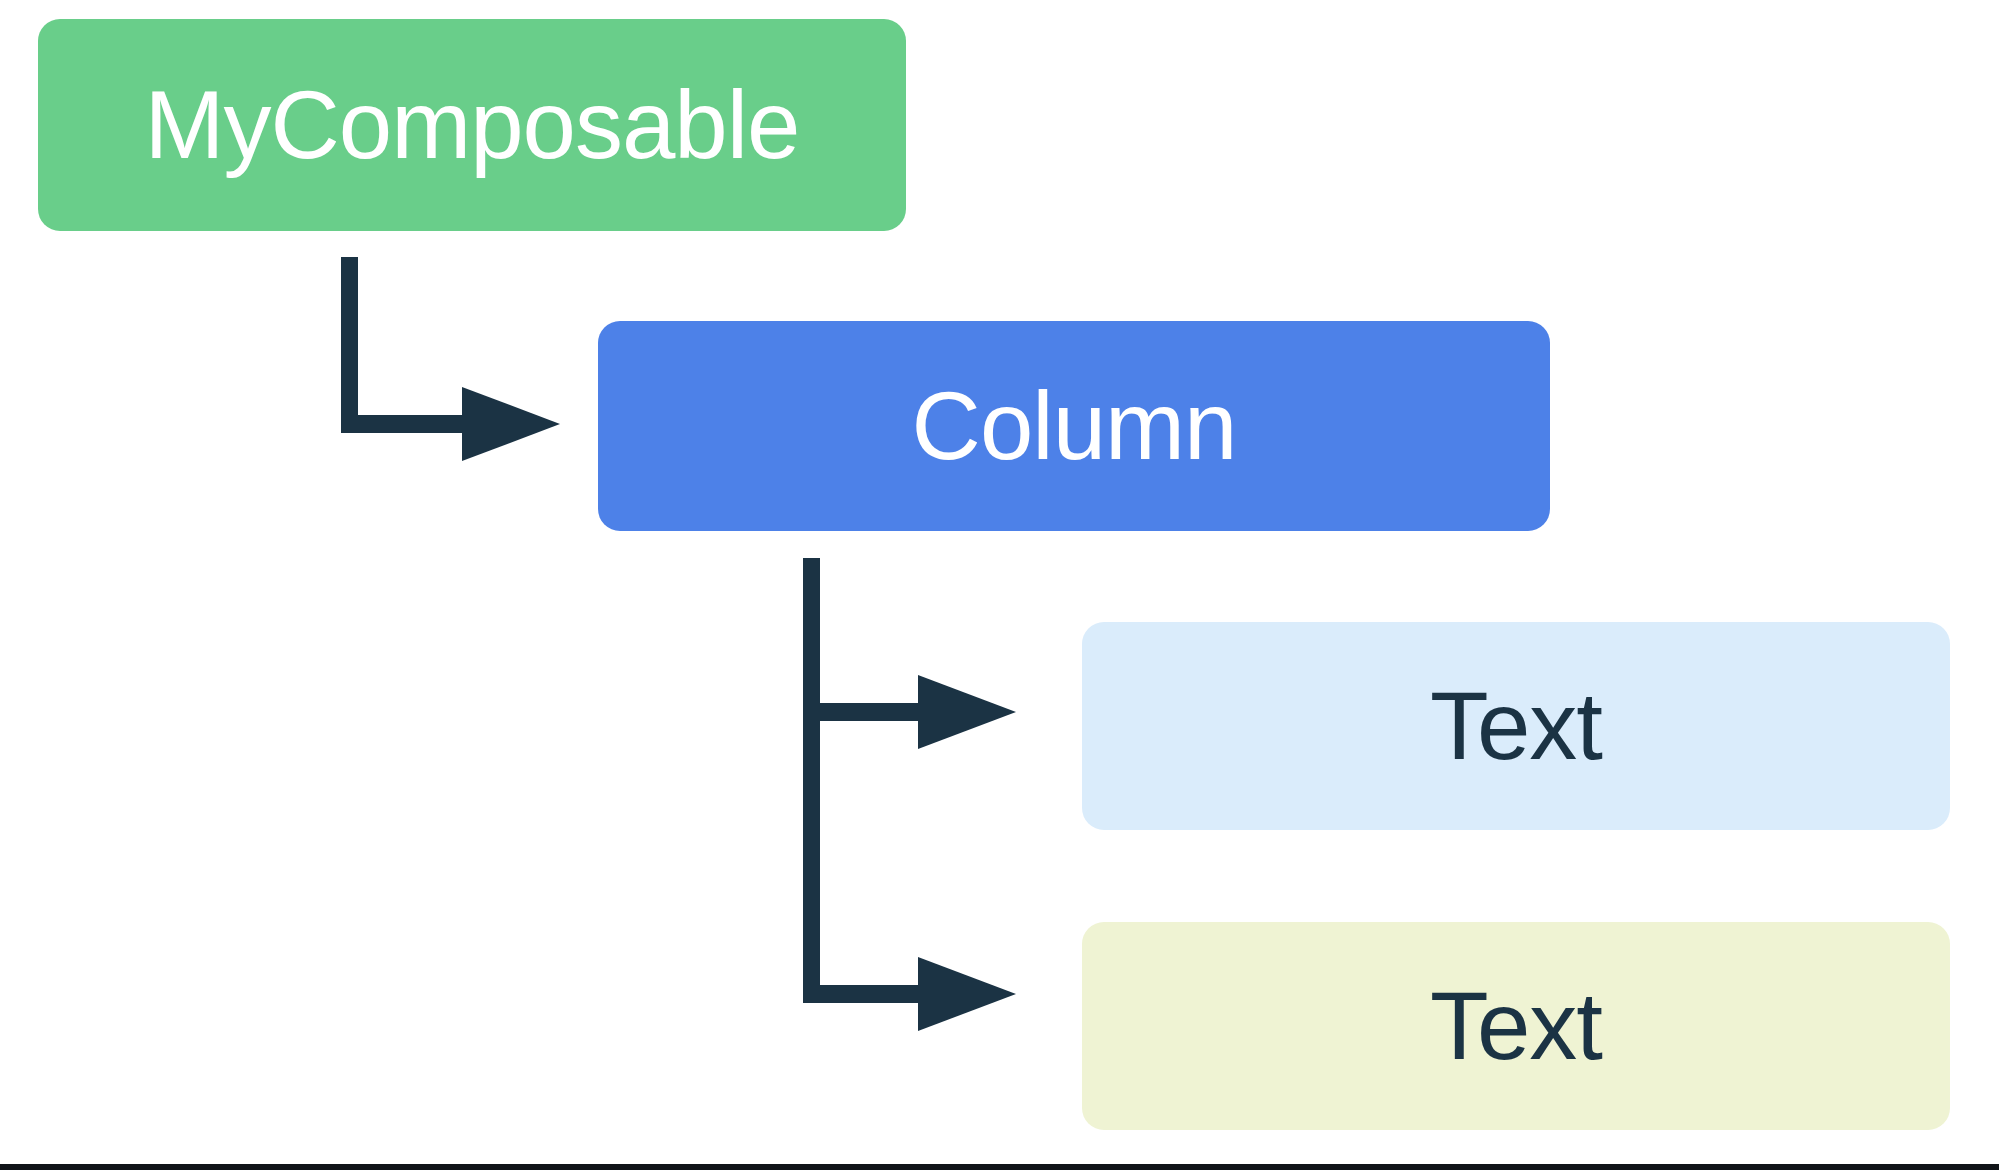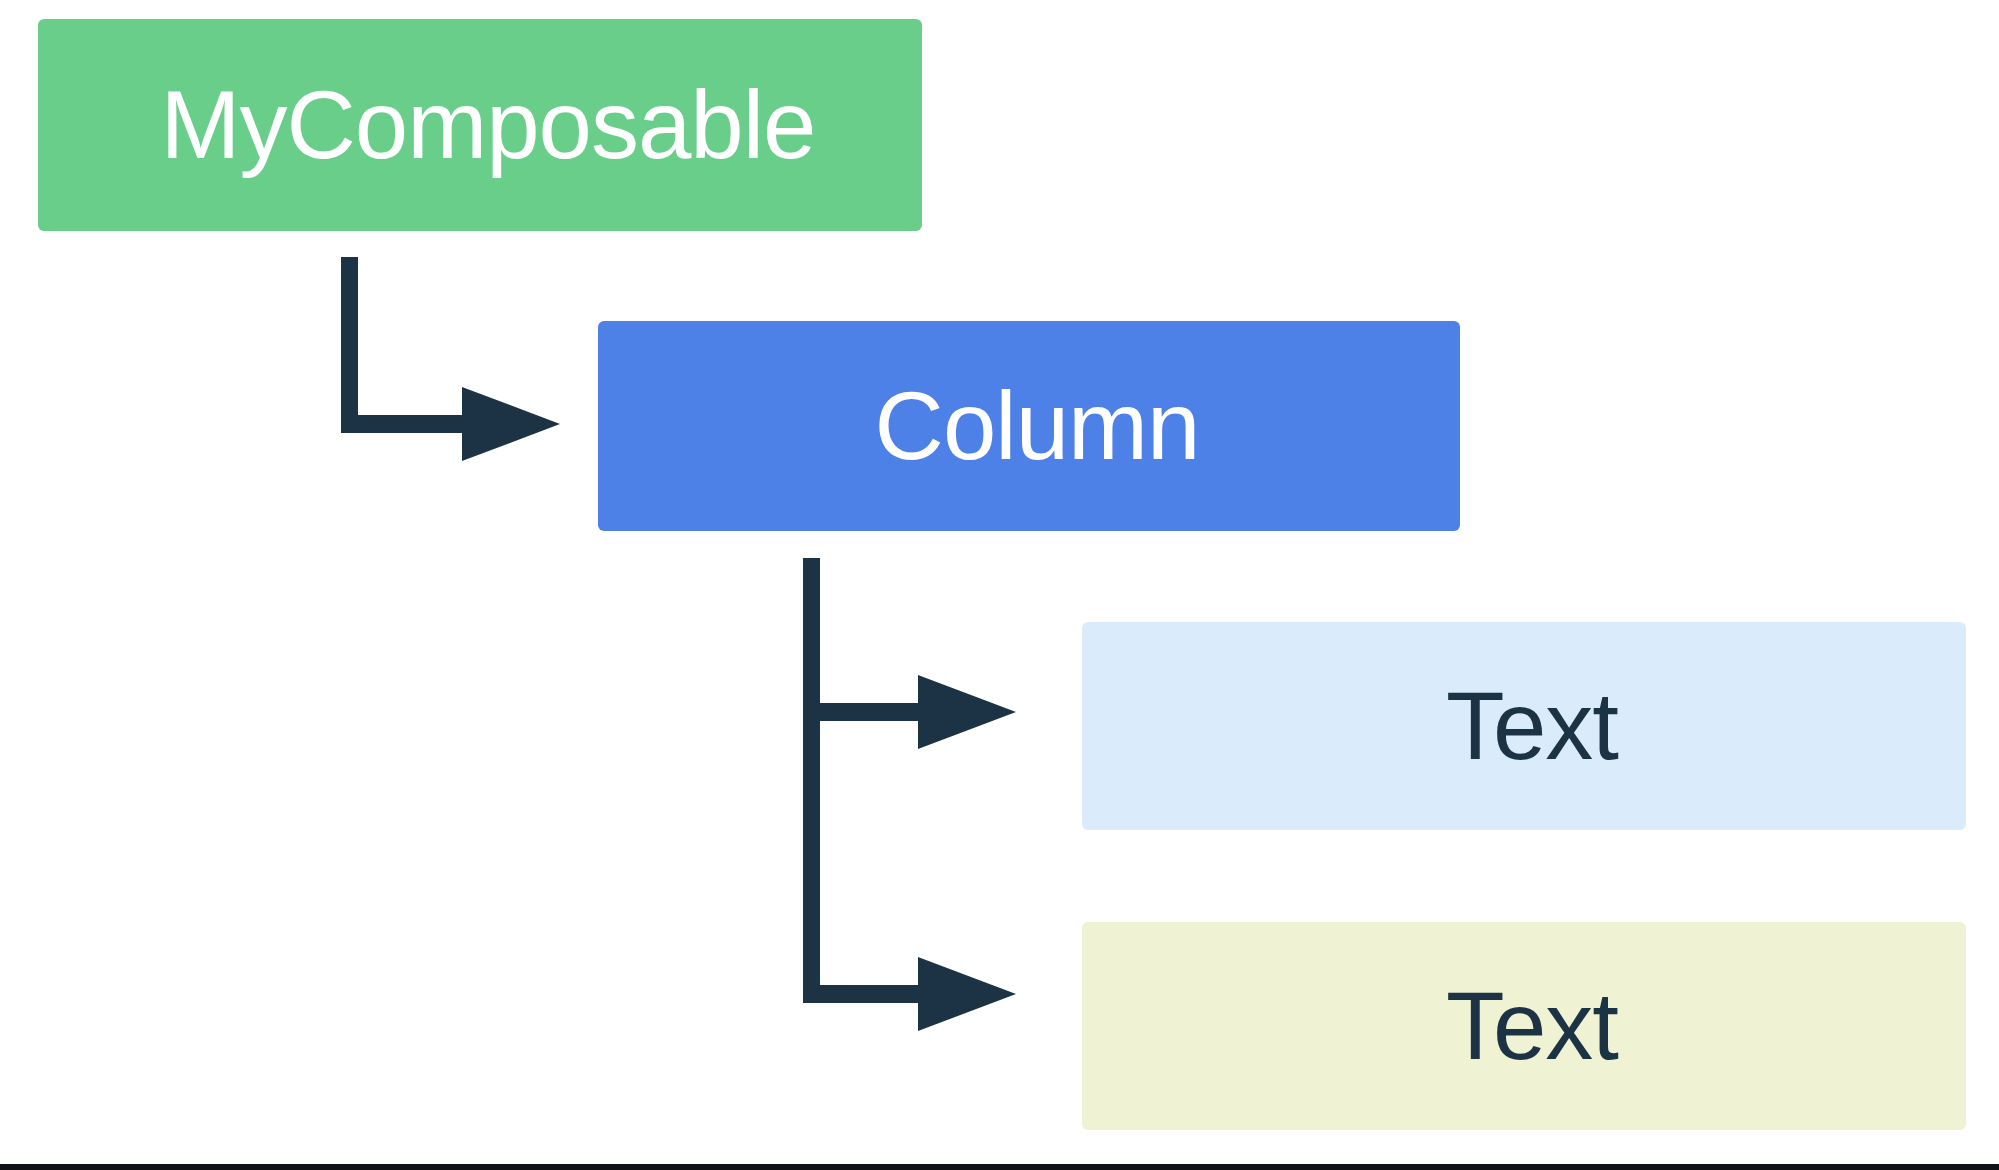--- a/index.html
+++ b/index.html
@@ -10,31 +10,30 @@
   .canvas {
     position: relative;
     width: 1999px;
     height: 1170px;
     background: #ffffff;
     overflow: hidden;
     font-family: "Liberation Sans", "DejaVu Sans", sans-serif;
   }
   .node {
     position: absolute;
-    border-radius: 6px;
+    border-radius: 22px;
     display: flex;
     align-items: center;
     justify-content: center;
     font-size: 96px;
     letter-spacing: -1px;
     white-space: nowrap;
-    padding-left: 16px;
   }
   .node-mycomposable { left: 38px;   top: 19px;  width: 868px; height: 212px; }
-  .node-column       { left: 598px;  top: 321px; width: 846px; height: 210px; }
+  .node-column       { left: 598px;  top: 321px; width: 952px; height: 210px; }
   .node-text-1       { left: 1082px; top: 622px; width: 868px; height: 208px; }
   .node-text-2       { left: 1082px; top: 922px; width: 868px; height: 208px; }
 
   .edge-seg {
     position: absolute;
     background: var(--connector, #1b3344);
   }
   
   .e1-v { left: 341px; top: 257px; width: 17px;  height: 176px; }
   .e1-h { left: 341px; top: 415px; width: 128px; height: 18px; }

